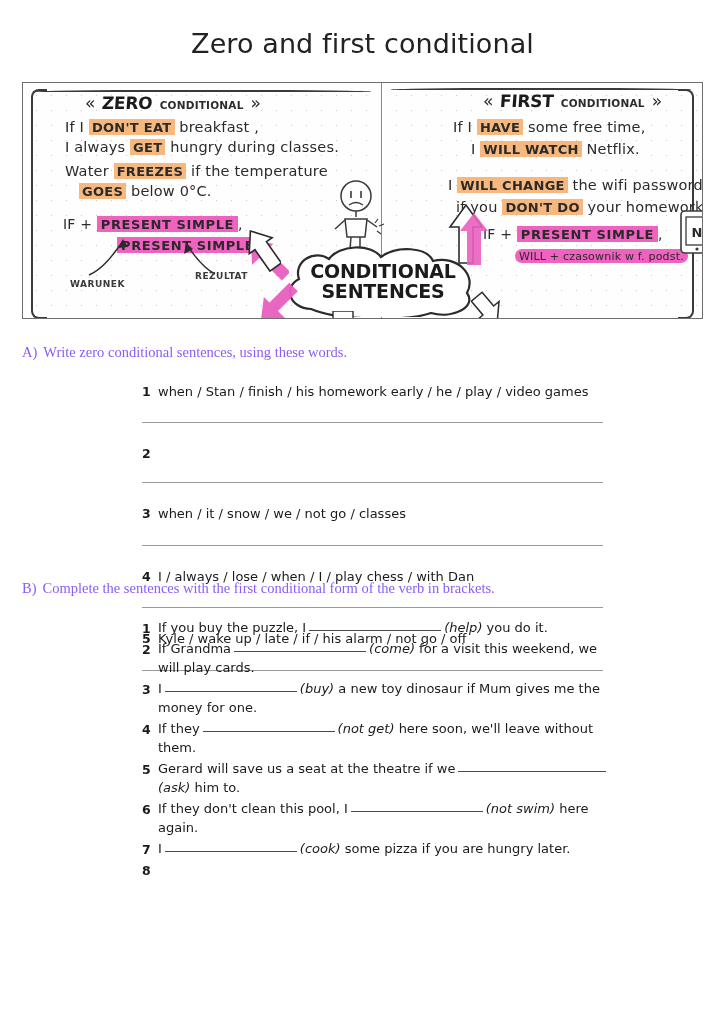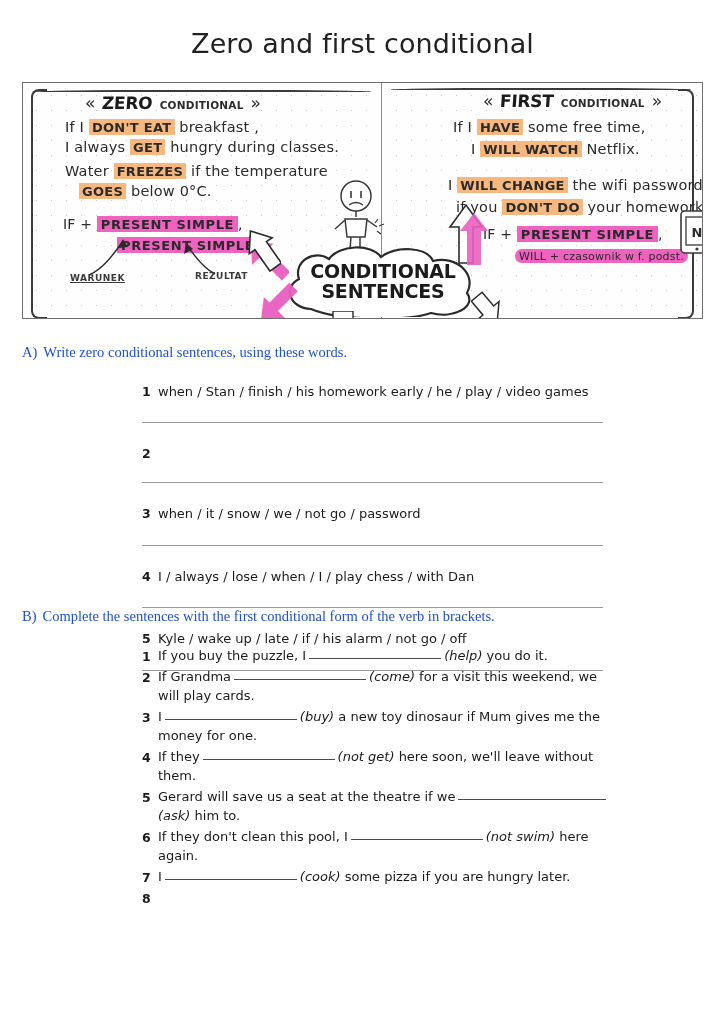--- a/index.html
+++ b/index.html
@@ -157,21 +157,21 @@
   #first-formula .line2 { display: block; margin-left: 32px; margin-top: 2px; }
 
   .note-label {
     position: absolute;
     font-family: "DejaVu Sans", sans-serif;
     font-size: 9px;
     font-weight: 700;
     letter-spacing: 0.5px;
     color: #3a3a3a;
   }
-  #lbl-warunek { left: 47px; top: 190px; text-decoration: underline; }
+  #lbl-warunek { left: 47px; top: 196px; }
   #lbl-rezultat { left: 172px; top: 188px; }
 
   .note-arrow { position: absolute; }
 
   
   .cloud-main {
     position: absolute;
     left: 258px;
     top: 162px;
     width: 204px;
@@ -213,21 +213,21 @@
 
   
   .section {
     position: absolute;
     left: 0;
     width: 725px;
   }
   .section-head {
     font-family: "Liberation Serif", serif;
     font-size: 14.5px;
-    color: #1d4ed8;
+    color: #8b5cf6;
     padding-left: 22px;
   }
   .section-head .letter { margin-right: 6px; }
 
   .q-list {
     margin: 0;
     padding: 0;
     list-style: none;
   }
   .q-row {
@@ -258,21 +258,21 @@
   .answer-rule {
     border-bottom: 1px solid #9a9a9a;
     margin-left: 142px;
     margin-right: 122px;
     height: 0;
     margin-top: 13px;
     margin-bottom: 13px;
   }
 
   
-  #section-b { top: 608px; }
+  #section-b { top: 580px; }
   #section-b .q-list { margin-top: 22px; padding-left: 142px; }
   #section-b .q-row { margin-bottom: 3px; }
   #section-b .q-num { padding-top: 2px; }
   #section-b .q-text { max-width: 460px; }
 
   .blank {
     display: inline-block;
     border-bottom: 1px solid #4a4a4a;
     vertical-align: 1px;
     margin: 0 3px;
@@ -446,21 +446,21 @@
   <div class="answer-rule"></div>
   <ul class="q-list">
     <li class="q-row a-item">
       <span class="q-num">2</span>
     </li>
   </ul>
   <div class="answer-rule"></div>
   <ul class="q-list">
     <li class="q-row a-item">
       <span class="q-num">3</span>
-      <span class="q-text">when / it / snow / we / not go / password</span>
+      <span class="q-text">when / it / snow / we / not go / classes</span>
     </li>
   </ul>
   <div class="answer-rule"></div>
   <ul class="q-list">
     <li class="q-row a-item">
       <span class="q-num">4</span>
       <span class="q-text">I / always / lose / when / I / play chess / with Dan</span>
     </li>
   </ul>
   <div class="answer-rule"></div>

